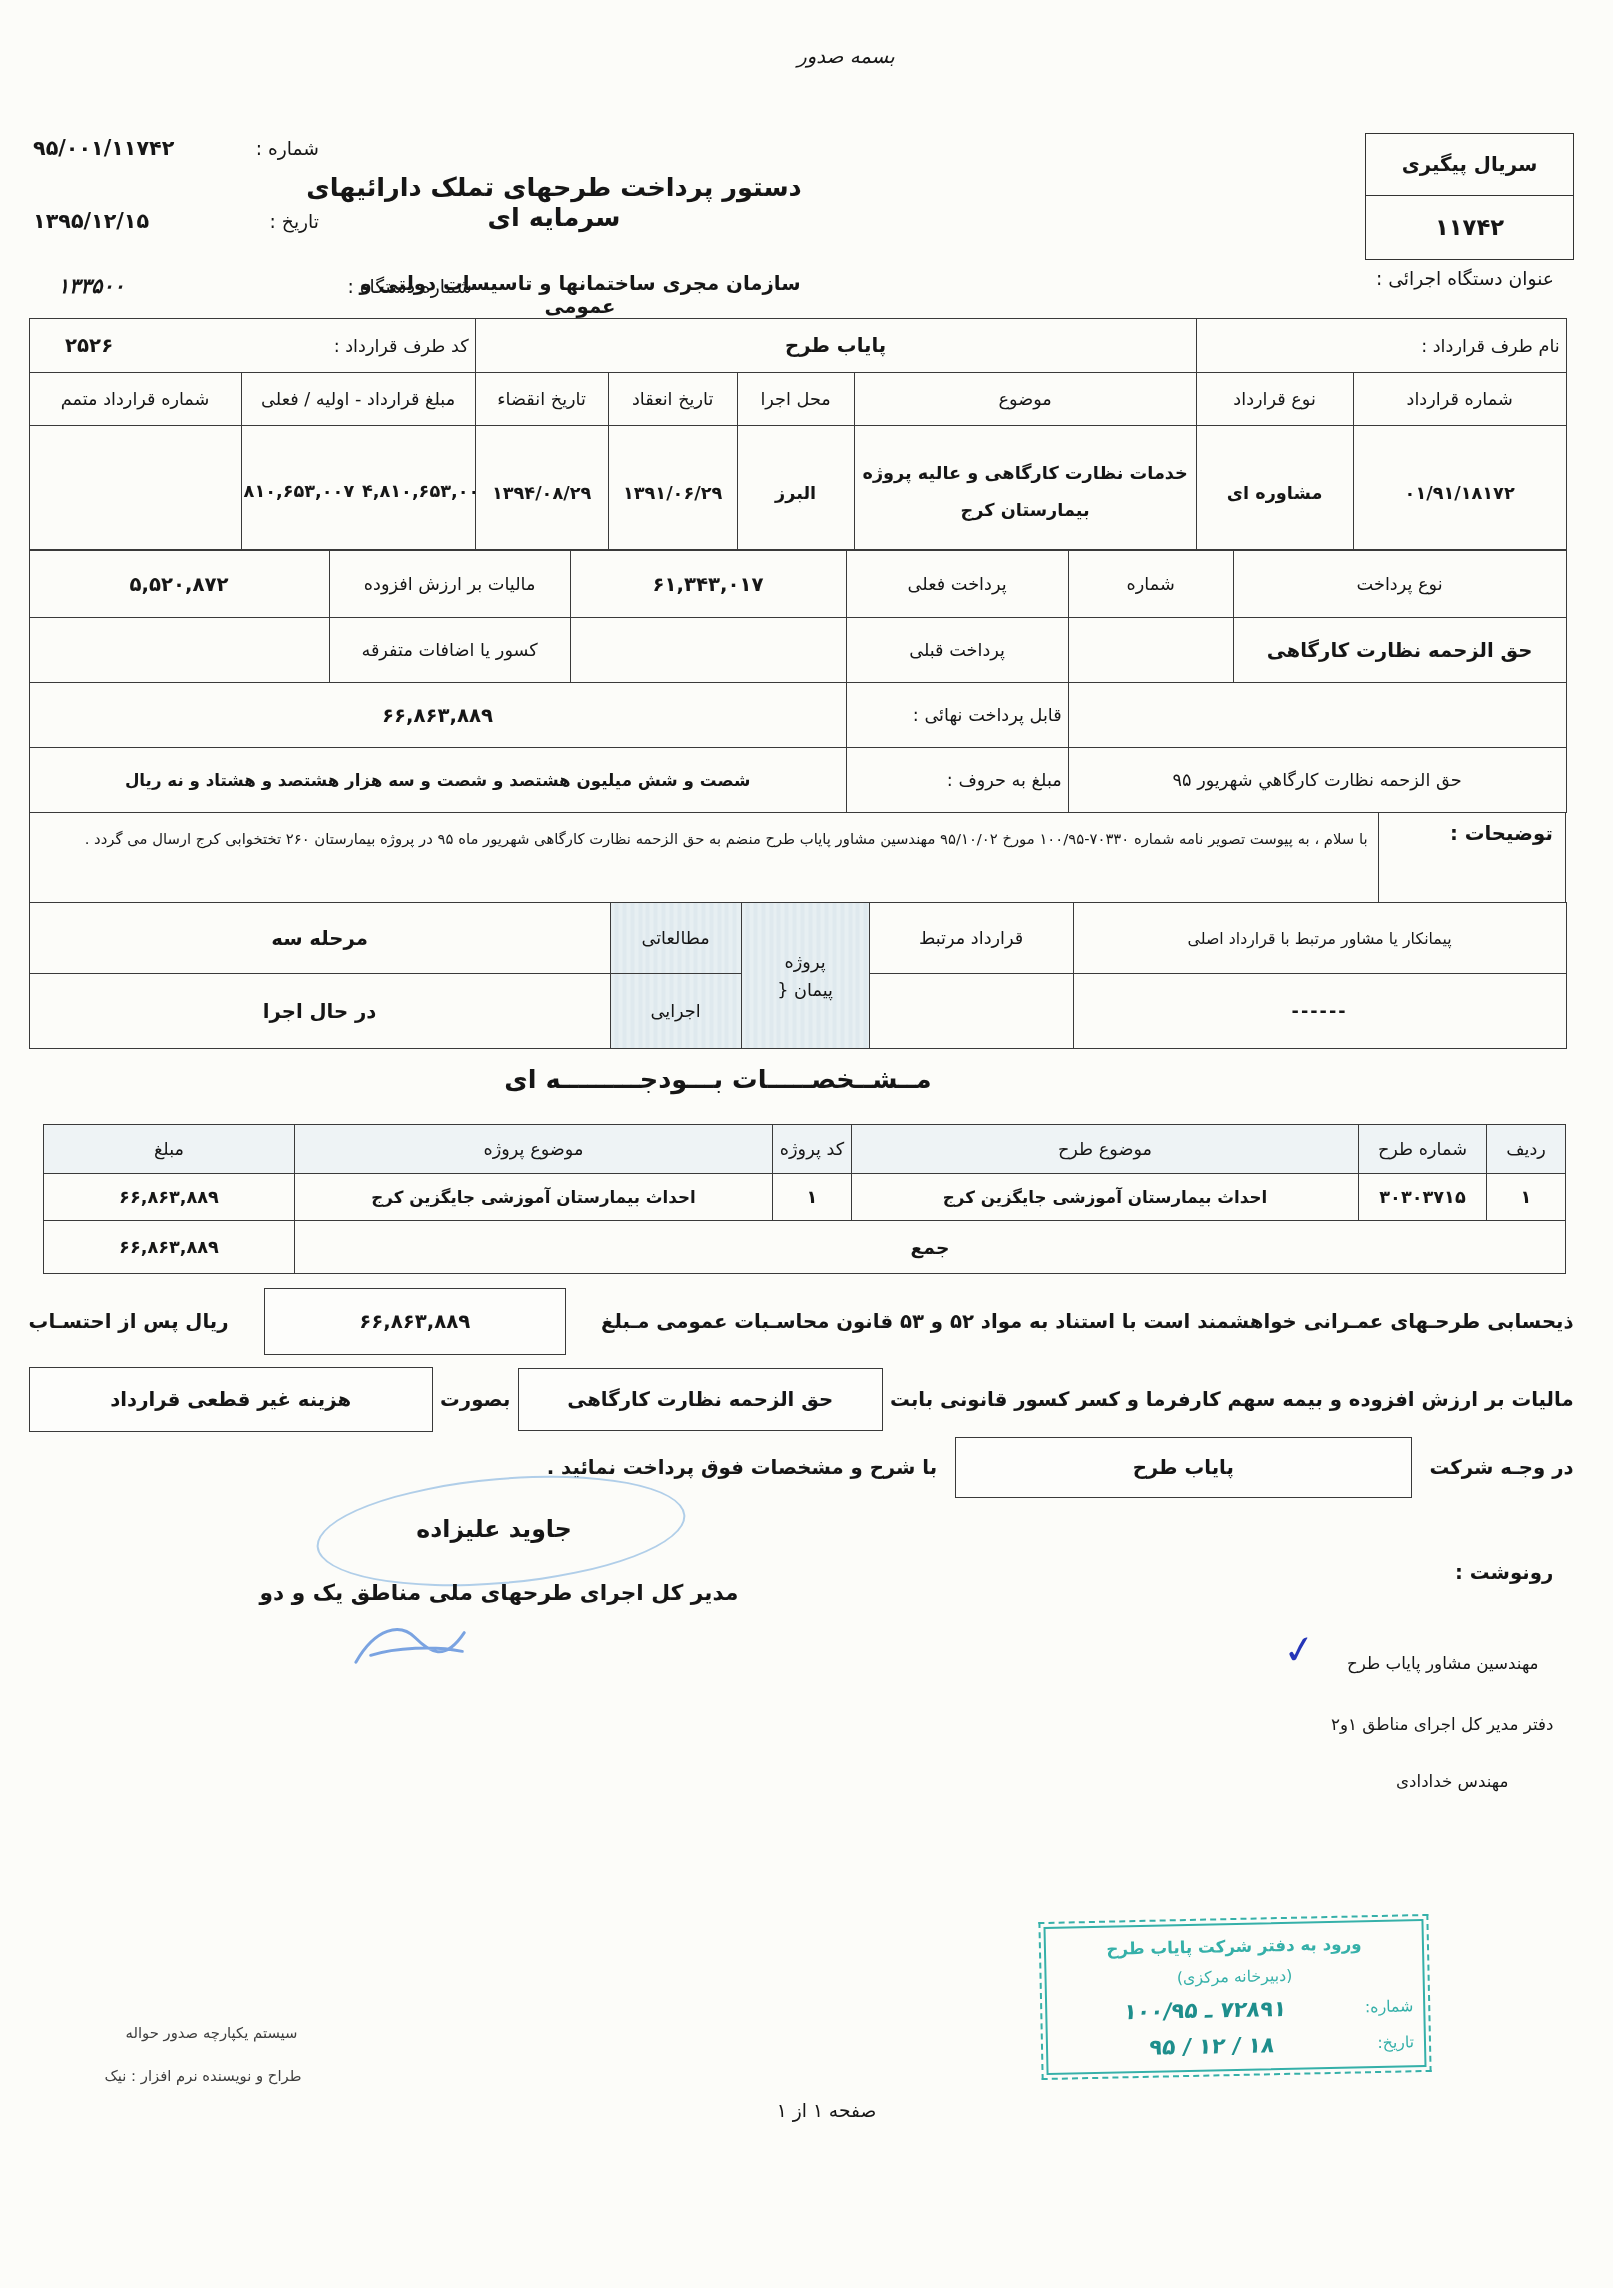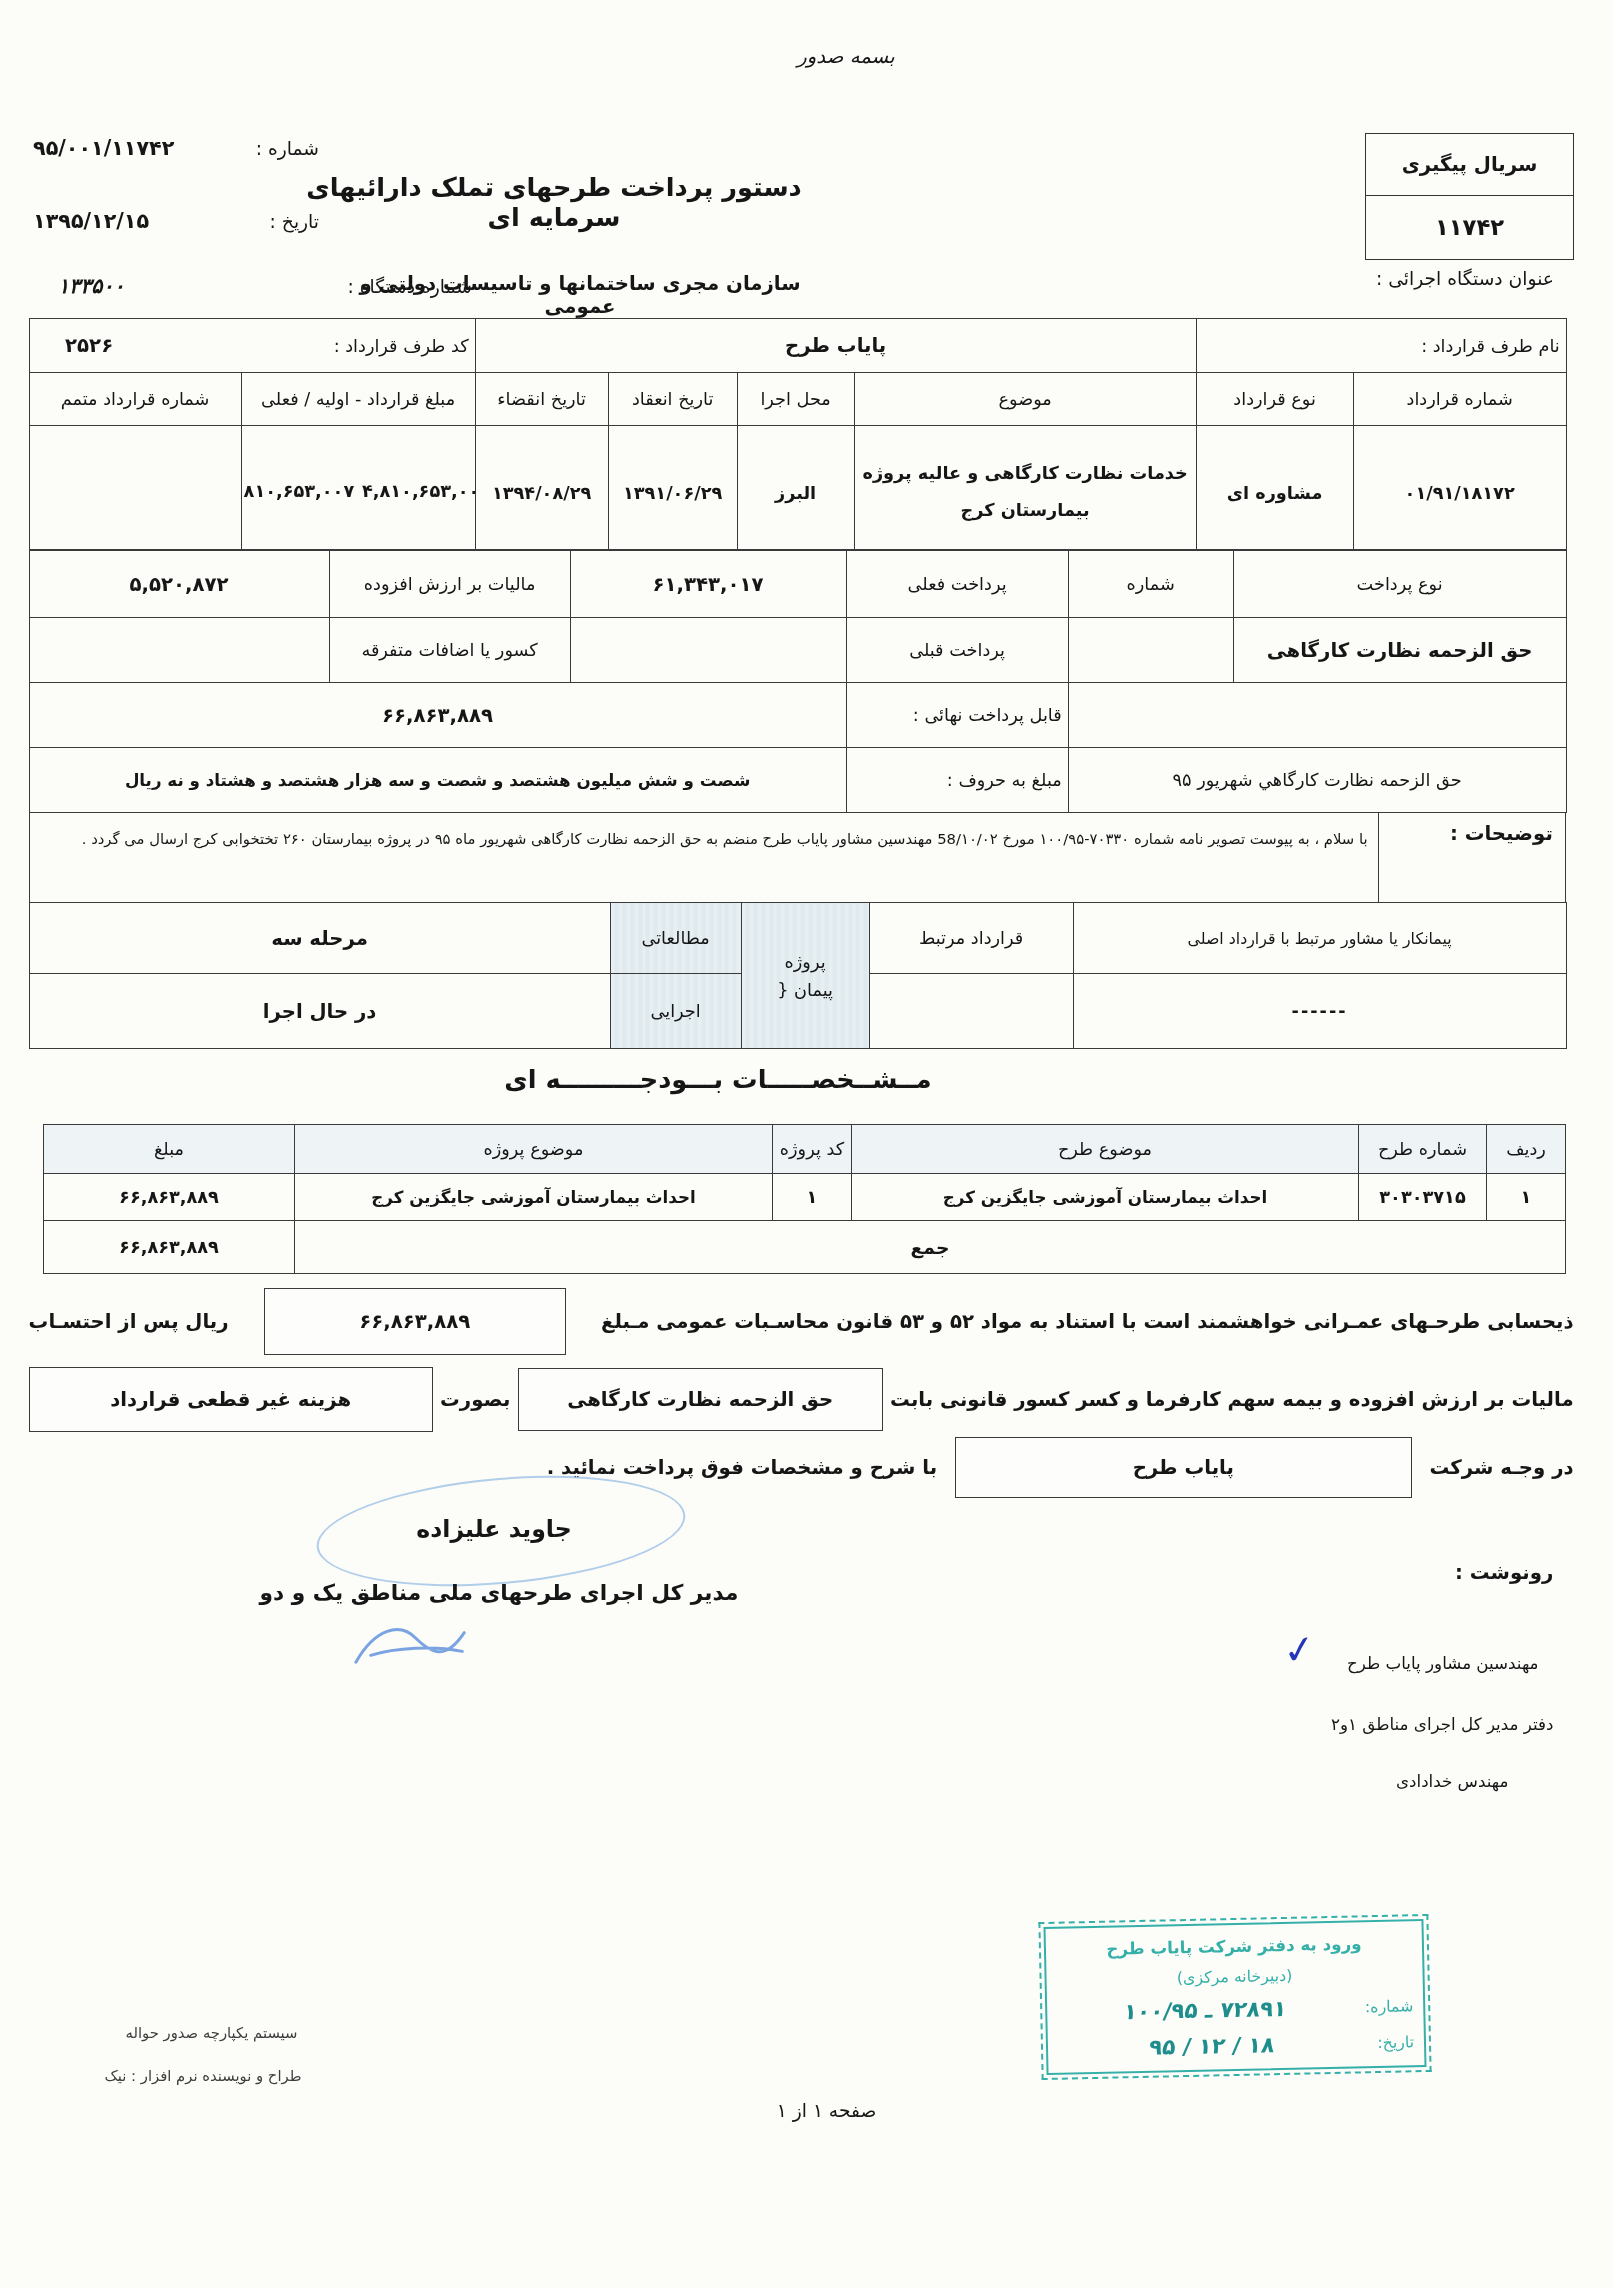--- a/index.html
+++ b/index.html
@@ -164,21 +164,21 @@
     <tr style="height:65px;">
       <td colspan="2" class="c" style="font-size:17.7px;">حق الزحمه نظارت کارگاهي شهریور ۹۵</td>
       <td>مبلغ به حروف :</td>
       <td colspan="3" class="c b" style="font-size:16.7px;">شصت و شش میلیون هشتصد و شصت و سه هزار هشتصد و هشتاد و نه ریال</td>
     </tr>
   </tbody>
     </table>
 
   <div class="abs" style="left:29.6px;top:812px;width:1537px;height:91px;border-left:1.4px solid #3a3a3a;border-right:1.4px solid #3a3a3a;box-sizing:border-box;">
     <div style="position:absolute;right:0;top:0;width:187px;height:100%;border-left:1.4px solid #3a3a3a;box-sizing:border-box;padding:9.9px 11.8px 0 0;font-weight:bold;font-size:19.7px;">توضیحات :</div>
-    <div style="position:absolute;right:197px;top:7.9px;width:1320px;font-size:14.8px;line-height:2.6;text-align:justify;">با سلام ، به پیوست تصویر نامه شماره ۷۰۳۳۰-۱۰۰/۹۵ مورخ 58/۱۰/۰۲ مهندسین مشاور پایاب طرح منضم به حق الزحمه نظارت کارگاهی شهریور ماه ۹۵ در پروژه بیمارستان ۲۶۰ تختخوابی کرج ارسال می گردد .</div>
+    <div style="position:absolute;right:197px;top:7.9px;width:1320px;font-size:14.8px;line-height:2.6;text-align:justify;">با سلام ، به پیوست تصویر نامه شماره ۷۰۳۳۰-۱۰۰/۹۵ مورخ ۹۵/۱۰/۰۲ مهندسین مشاور پایاب طرح منضم به حق الزحمه نظارت کارگاهی شهریور ماه ۹۵ در پروژه بیمارستان ۲۶۰ تختخوابی کرج ارسال می گردد .</div>
   </div>
 
   <table class="tbl" style="left:29.6px;top:902px;width:1537px;">
     <colgroup>
       <col style="width:493px">
         <col style="width:204px">
         <col style="width:128px">
       <col style="width:131px">
         <col style="width:581px">
     </colgroup>

